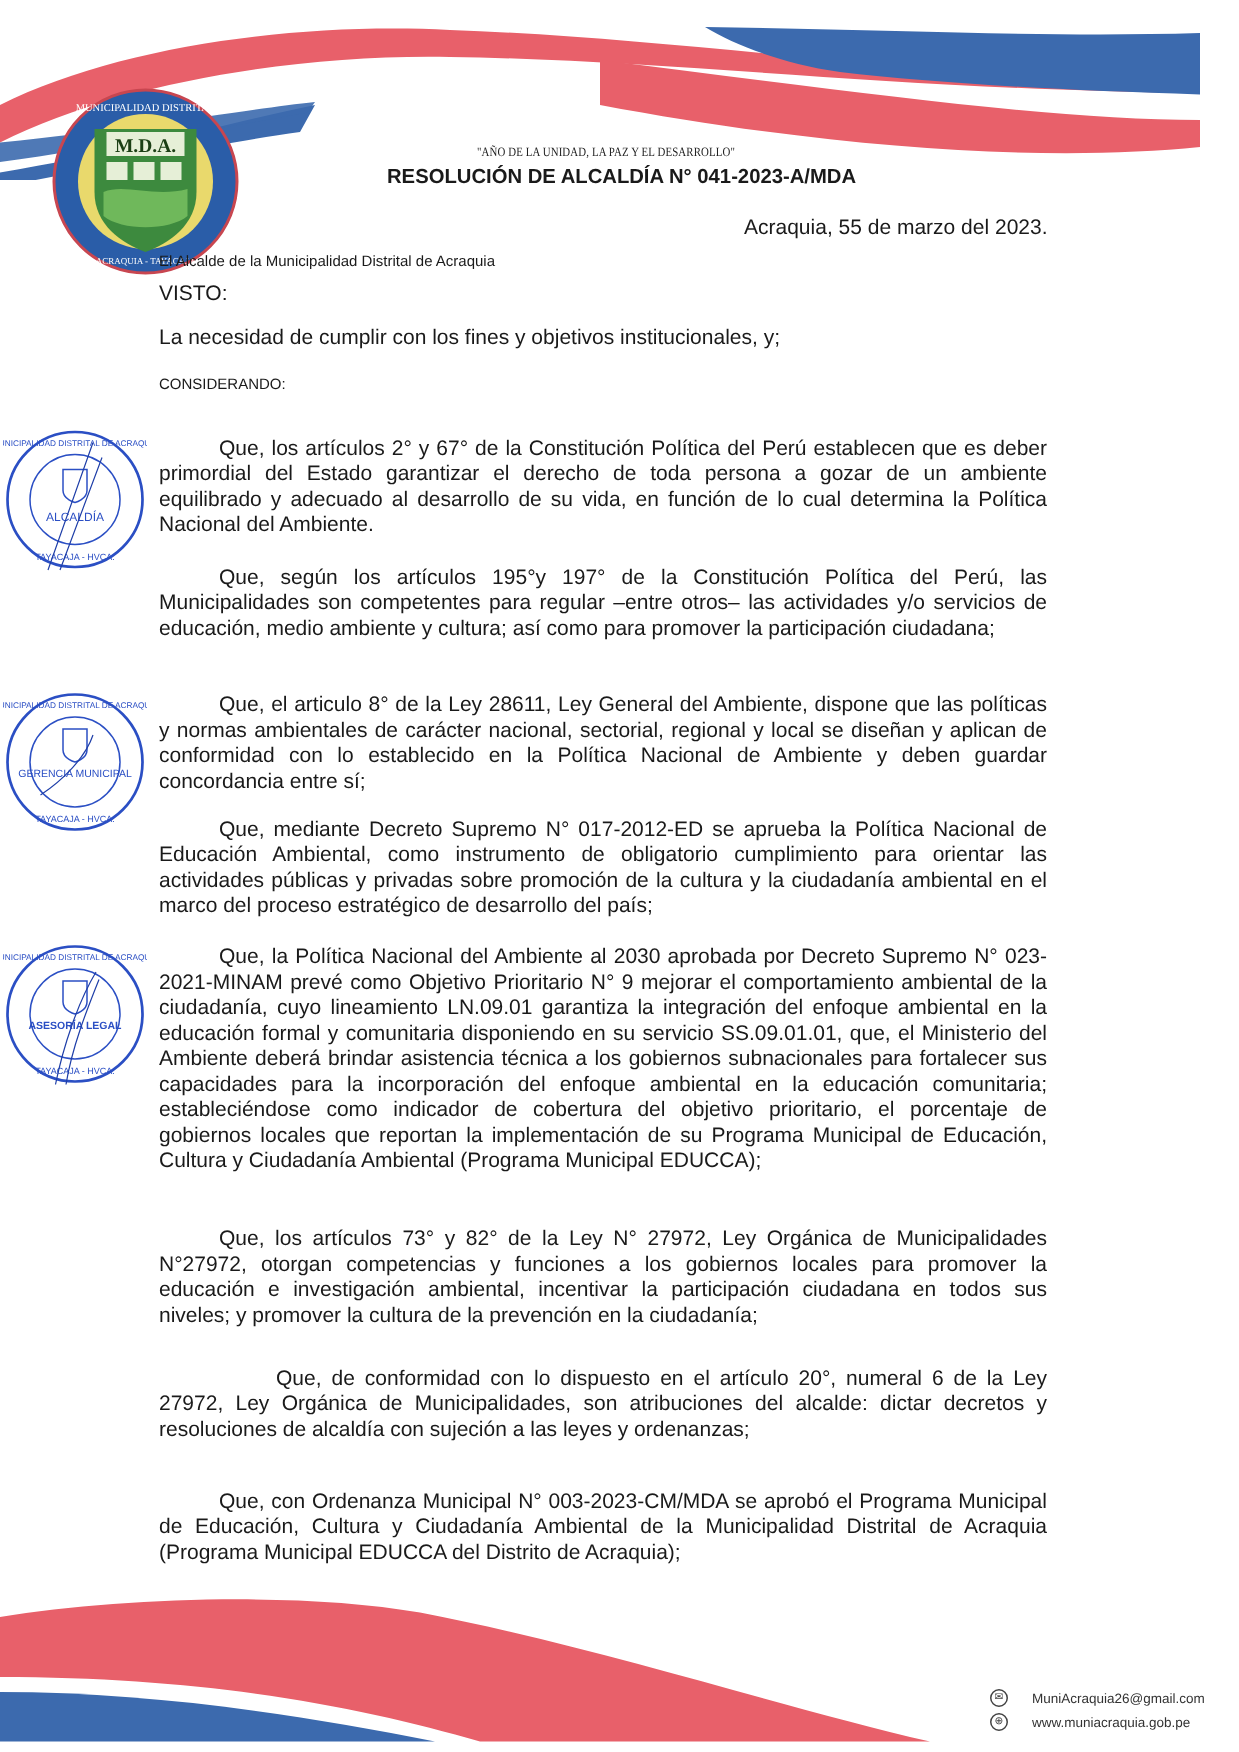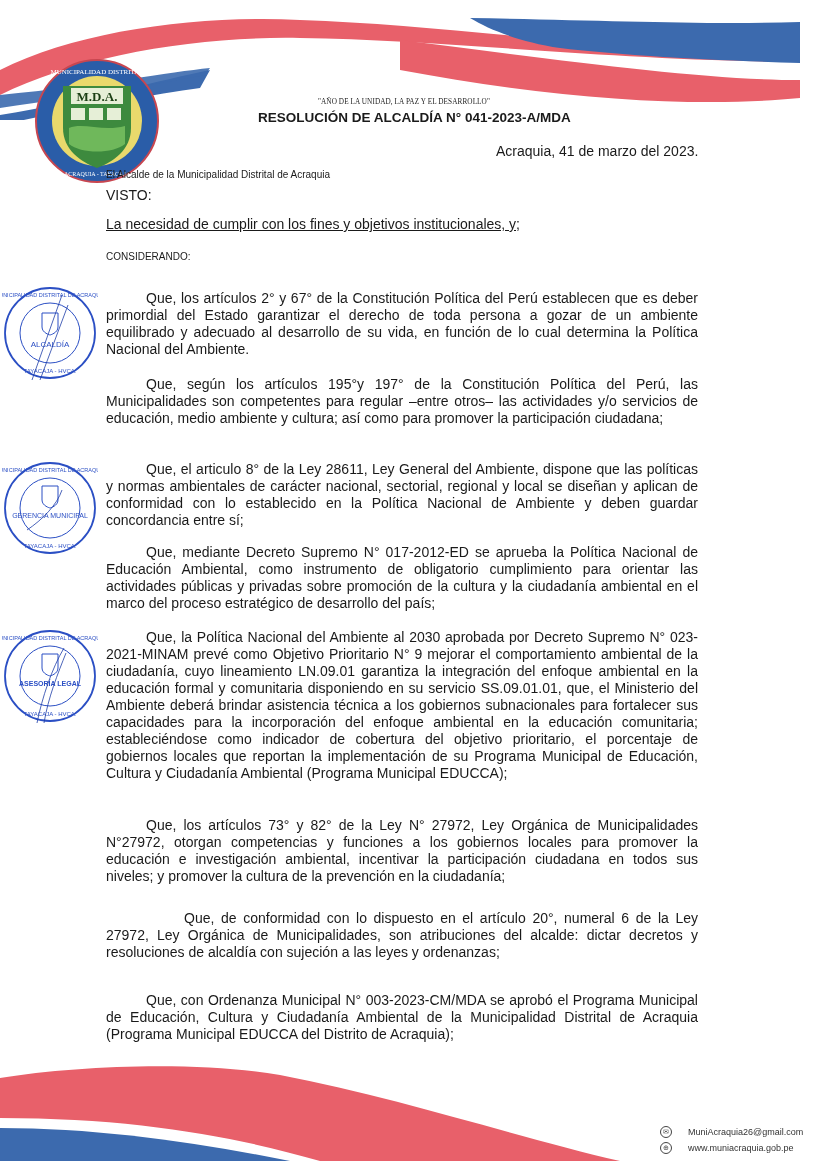--- a/index.html
+++ b/index.html
@@ -8,21 +8,21 @@
   .ribbon { position: absolute; left: 0; top: 0; }
   .ribbon-bottom { position: absolute; left: 0; bottom: 0; }
   .logo { position: absolute; left: 33px; top: 58px; width: 128px; height: 126px; }
   .year-motto { position: absolute; left: 318px; top: 96px; font-family: "Liberation Serif", "DejaVu Serif", serif;
                 font-size: 8.5px; letter-spacing: 0.1px; color: #222; transform: scaleX(0.85); transform-origin: left; }
   .res-title { position: absolute; left: 258px; top: 110px; font-size: 13.5px; font-weight: bold;
                color: #1a1a1a; }
   .date-line { position: absolute; left: 496px; top: 143px; font-size: 14px; }
   .intro { position: absolute; left: 106px; top: 169px; font-size: 10px; }
   .visto { position: absolute; left: 106px; top: 187px; font-size: 14px; font-weight: normal; }
-  .visto-text { position: absolute; left: 106px; top: 216px; font-size: 14px; text-decoration: underline; }
+  .visto-text { position: absolute; left: 106px; top: 216px; font-size: 14px; }
   .considerando { position: absolute; left: 106px; top: 251px; font-size: 10px; font-weight: normal; }
   .para { position: absolute; left: 106px; width: 592px; font-size: 14px; line-height: 17px;
           text-align: justify; text-indent: 40px; }
   .para.indent-deep { text-indent: 78px; }
   .para b { font-weight: normal; }
   .stamp { position: absolute; left: 2px; width: 96px; height: 96px; }
   .footer-contact { position: absolute; left: 660px; top: 1124px; font-size: 9px; color: #333; line-height: 16px; }
   .footer-contact .row { display: flex; align-items: center; gap: 16px; }
   .ico { display: inline-block; width: 10px; height: 10px; border: 1px solid #444; border-radius: 50%;
          font-size: 7px; line-height: 10px; text-align: center; color: #444; }
@@ -47,21 +47,21 @@
   <rect x="38" y="50" width="14" height="12" fill="#e6efd7"></rect>
   <rect x="56" y="50" width="14" height="12" fill="#e6efd7"></rect>
   <rect x="74" y="50" width="14" height="12" fill="#e6efd7"></rect>
   <path d="M36 70 C 50 64, 70 74, 92 68 L 92 86 C 80 96, 48 96, 36 86 Z" fill="#6fb85b"></path>
   <text x="64" y="16" text-anchor="middle" font-family="Liberation Serif, serif" font-size="7" fill="#ffffff">MUNICIPALIDAD DISTRITAL</text>
   <text x="64" y="118" text-anchor="middle" font-family="Liberation Serif, serif" font-size="6" fill="#ffffff">ACRAQUIA - TAYACAJA</text>
 </svg>
 
 <div class="year-motto">"AÑO DE LA UNIDAD, LA PAZ Y EL DESARROLLO"</div>
 <div class="res-title">RESOLUCIÓN DE ALCALDÍA N° 041-2023-A/MDA</div>
-<div class="date-line">Acraquia, 41 de marzo del 2023.</div>
+<div class="date-line">Acraquia, 55 de marzo del 2023.</div>
 
 <div class="intro">El Alcalde de la Municipalidad Distrital de Acraquia</div>
 <div class="visto">VISTO:</div>
 <div class="visto-text">La necesidad de cumplir con los fines y objetivos institucionales, y;</div>
 <div class="considerando">CONSIDERANDO:</div>
 
 <div class="para" style="top:290px">Que, los artículos 2° y 67° de la Constitución Política del Perú establecen que es deber primordial del Estado garantizar el derecho de toda persona a gozar de un ambiente equilibrado y adecuado al desarrollo de su vida, en función de lo cual determina la Política Nacional del Ambiente.</div>
 <div class="para" style="top:376px">Que, según los artículos 195°y 197° de la Constitución Política del Perú, las Municipalidades son competentes para regular –entre otros– las actividades y/o servicios de educación, medio ambiente y cultura; así como para promover la participación ciudadana;</div>
 <div class="para" style="top:461px">Que, el articulo 8° de la Ley 28611, Ley General del Ambiente, dispone que las políticas y normas ambientales de carácter nacional, sectorial, regional y local se diseñan y aplican de conformidad con lo establecido en la Política Nacional de Ambiente y deben guardar concordancia entre sí;</div>
 <div class="para" style="top:544px">Que, mediante Decreto Supremo N° 017-2012-ED se aprueba la Política Nacional de Educación Ambiental, como instrumento de obligatorio cumplimiento para orientar las actividades públicas y privadas sobre promoción de la cultura y la ciudadanía ambiental en el marco del proceso estratégico de desarrollo del país;</div>

